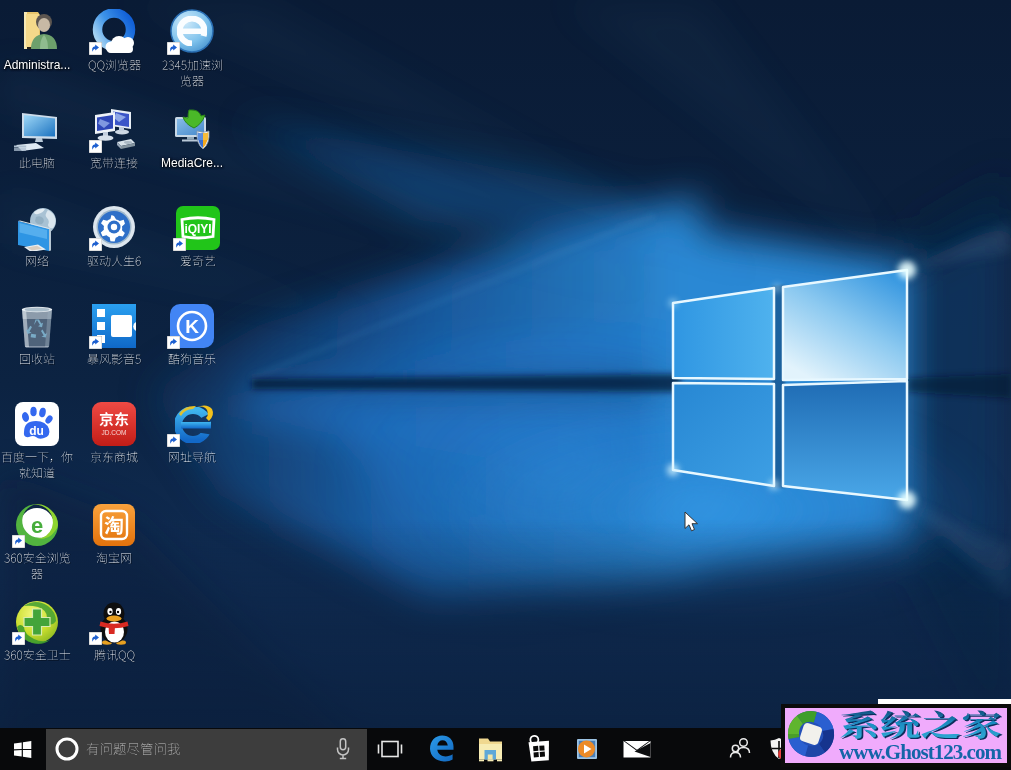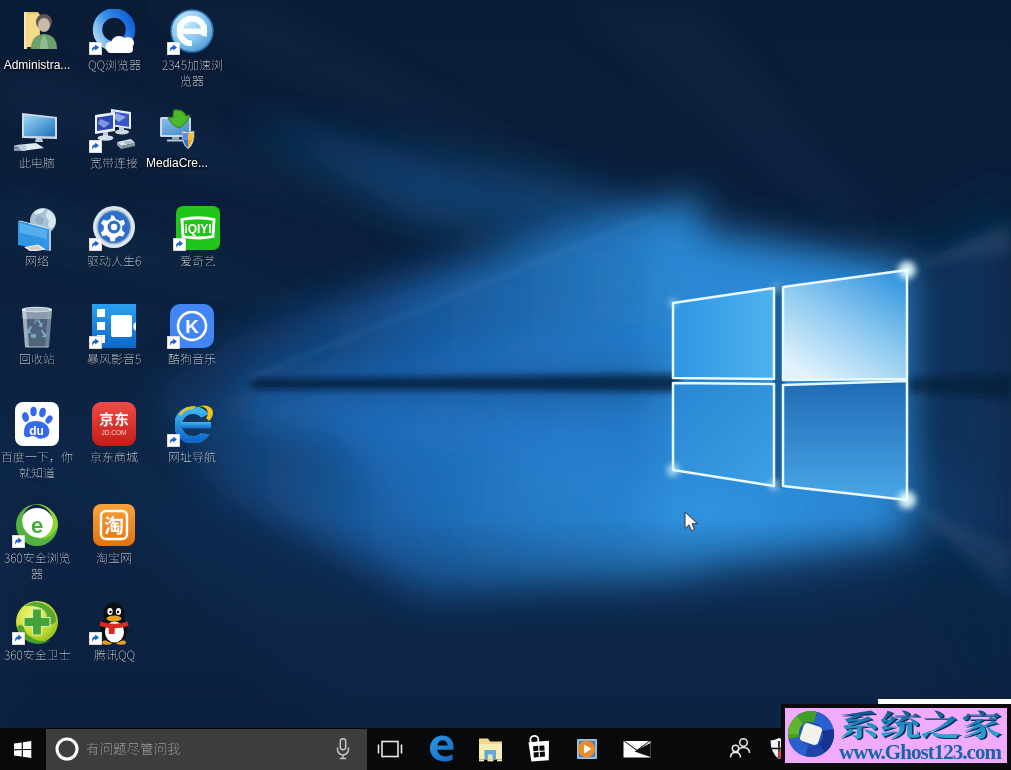--- a/index.html
+++ b/index.html
@@ -285,21 +285,21 @@
 <svg class="sc" viewBox="0 0 13 13">
           <use href="#scarrow"></use>
         </svg>
       </div>
 <div class="lbl"><svg width="50" height="16" viewBox="0 0 50 16" style="vertical-align:top">
           <path d="M1 -8.8H11V-7H10.7V-8.4H1.3V-7H1ZM2 -6.9H10V-6.5H2ZM4.2 -7.9H4.5V-5.4H4.2ZM7.5 -7.9H7.8V-5.4H7.5ZM6.4 -2.2H6.8V-0Q6.8 0.2 6.9 0.2Q7.1 0.3 7.6 0.3Q7.8 0.3 8.1 0.3Q8.4 0.3 8.9 0.3Q9.3 0.3 9.7 0.3Q10.1 0.3 10.2 0.3Q10.6 0.3 10.7 0.2Q10.9 0 11 -0.4Q11.1 -0.9 11.1 -1.8Q11.1 -1.8 11.2 -1.7Q11.3 -1.7 11.3 -1.7Q11.4 -1.6 11.4 -1.6Q11.4 -0.7 11.3 -0.2Q11.2 0.3 11 0.5Q10.7 0.7 10.2 0.7Q10.2 0.7 9.9 0.7Q9.6 0.7 9.3 0.7Q8.9 0.7 8.6 0.7Q8.2 0.7 8 0.7Q7.7 0.7 7.7 0.7Q7.2 0.7 6.9 0.6Q6.6 0.6 6.5 0.4Q6.4 0.3 6.4 -0ZM5.5 -9.9 5.8 -10.1Q6 -9.7 6.2 -9.4Q6.4 -9 6.5 -8.7L6.2 -8.6Q6.1 -8.9 5.9 -9.2Q5.7 -9.6 5.5 -9.9ZM5.7 -4H6V-3.1Q6 -2.7 5.9 -2.3Q5.8 -1.9 5.6 -1.4Q5.3 -1 4.7 -0.5Q4.2 -0.1 3.2 0.3Q2.3 0.7 0.8 1.1Q0.8 1 0.8 1Q0.8 0.9 0.7 0.8Q0.7 0.8 0.6 0.7Q2.1 0.4 3 0Q3.9 -0.3 4.4 -0.8Q5 -1.2 5.2 -1.6Q5.5 -2 5.6 -2.4Q5.7 -2.8 5.7 -3.1ZM2.7 -4.9H9.3V-1.1H9V-4.5H3V-1.1H2.7Z M17.8 -5.6H18.1V0.8H17.8ZM17.8 -9.9H18.1V-6.6H17.8ZM14.4 -3.8H21.5V-3.4H14.8V-0.3H14.4ZM21.3 -3.8H21.7V-0.8Q21.7 -0.6 21.6 -0.5Q21.6 -0.4 21.4 -0.3Q21.2 -0.3 20.8 -0.3Q20.4 -0.3 19.7 -0.3Q19.7 -0.4 19.7 -0.4Q19.6 -0.5 19.6 -0.6Q20.2 -0.6 20.6 -0.6Q21 -0.6 21.1 -0.6Q21.3 -0.6 21.3 -0.7Q21.3 -0.7 21.3 -0.8ZM13.1 -5.8H22.9V-3.6H22.6V-5.5H13.4V-3.6H13.1ZM12.7 -8.3H23.4V-8H12.7ZM14.8 -9.9H15.1V-6.5H14.8ZM20.9 -9.9H21.3V-6.5H20.9Z M26.7 -5.8V-1H26.4V-5.5H24.6V-5.8ZM25.1 -9.6 25.4 -9.8Q25.8 -9.5 26.1 -9.1Q26.4 -8.7 26.7 -8.3Q27 -7.9 27.2 -7.6L26.9 -7.5Q26.7 -7.7 26.5 -8.1Q26.2 -8.5 25.8 -8.9Q25.5 -9.3 25.1 -9.6ZM26.5 -1.2Q26.8 -1.2 27.1 -0.9Q27.3 -0.7 27.9 -0.3Q28.4 0.1 29.2 0.2Q30 0.3 31 0.3Q31.7 0.3 32.3 0.3Q32.9 0.3 33.5 0.3Q34.1 0.2 34.6 0.2Q35.1 0.2 35.6 0.1Q35.5 0.2 35.5 0.3Q35.5 0.3 35.5 0.4Q35.4 0.5 35.4 0.6Q35.1 0.6 34.6 0.6Q34 0.6 33.4 0.6Q32.7 0.7 32.1 0.7Q31.5 0.7 31 0.7Q29.9 0.7 29.1 0.5Q28.3 0.4 27.6 -0Q27.3 -0.3 27 -0.6Q26.7 -0.9 26.5 -0.9Q26.3 -0.9 26.1 -0.6Q25.8 -0.4 25.5 -0.1Q25.2 0.3 24.9 0.8L24.6 0.5Q25.1 -0.2 25.6 -0.7Q26.1 -1.2 26.5 -1.2ZM31.6 -7.4H32V-0H31.6ZM27.8 -3.1H35.2V-2.7H27.8ZM27.9 -8.7H34.9V-8.3H27.9ZM28.5 -5.1V-5.5L28.9 -5.7H34.6V-5.3H29.6Q29.1 -5.3 28.9 -5.2Q28.6 -5.2 28.5 -5.1ZM28.5 -5.1Q28.5 -5.2 28.5 -5.3Q28.5 -5.3 28.5 -5.4Q28.4 -5.5 28.4 -5.5Q28.5 -5.6 28.7 -5.8Q28.8 -6 29 -6.3Q29.1 -6.5 29.3 -6.9Q29.5 -7.2 29.7 -7.7Q29.9 -8.2 30.2 -8.8Q30.4 -9.4 30.6 -9.9L30.9 -9.8Q30.6 -9 30.3 -8.2Q30 -7.4 29.6 -6.7Q29.3 -6 28.9 -5.4V-5.4Q28.9 -5.4 28.9 -5.4Q28.8 -5.4 28.7 -5.3Q28.6 -5.3 28.6 -5.2Q28.5 -5.2 28.5 -5.1Z M36.4 -3.3Q37.1 -3.5 37.9 -3.8Q38.8 -4.1 39.8 -4.5L39.9 -4.1Q39 -3.8 38.1 -3.5Q37.2 -3.2 36.6 -2.9ZM36.6 -7.4H39.9V-7H36.6ZM38.2 -10H38.5V0.3Q38.5 0.5 38.4 0.6Q38.4 0.7 38.2 0.8Q38.1 0.8 37.8 0.8Q37.5 0.9 37 0.8Q37 0.8 36.9 0.7Q36.9 0.6 36.9 0.5Q37.3 0.5 37.6 0.5Q37.9 0.5 38 0.5Q38.2 0.5 38.2 0.3ZM40.6 -8.5H47V-8.2H40.6ZM40.1 -5.7H47.3V-5.3H40.1ZM41.6 -7.6 41.8 -7.8Q42.1 -7.4 42.4 -6.9Q42.7 -6.5 42.9 -6.1L42.6 -5.9Q42.5 -6.3 42.2 -6.8Q41.9 -7.2 41.6 -7.6ZM45.5 -7.8 45.9 -7.7Q45.6 -7.2 45.2 -6.5Q44.9 -5.9 44.5 -5.5L44.2 -5.6Q44.4 -5.9 44.7 -6.3Q44.9 -6.7 45.1 -7.1Q45.3 -7.5 45.5 -7.8ZM40 -3.8H47.5V-3.4H40ZM45.5 -3.6 45.9 -3.5Q45.7 -2.6 45.2 -1.9Q44.8 -1.2 44.1 -0.6Q43.4 -0.1 42.4 0.2Q41.4 0.6 40 0.8Q40 0.7 40 0.6Q39.9 0.5 39.8 0.5Q41.6 0.2 42.7 -0.3Q43.9 -0.8 44.6 -1.6Q45.2 -2.4 45.5 -3.6ZM41 -1.7Q41.3 -2.2 41.7 -2.8Q42.1 -3.3 42.5 -4Q42.8 -4.6 43 -5.1L43.4 -5.1Q43.1 -4.5 42.8 -3.9Q42.4 -3.3 42 -2.7Q41.7 -2.1 41.3 -1.7ZM41 -1.7 41.3 -2Q42 -1.8 42.9 -1.5Q43.7 -1.2 44.5 -0.8Q45.2 -0.5 45.9 -0.1Q46.6 0.2 47.1 0.6L46.8 0.9Q46.3 0.5 45.6 0.2Q45 -0.2 44.2 -0.5Q43.4 -0.9 42.6 -1.2Q41.7 -1.5 41 -1.7ZM42.9 -9.8 43.2 -9.9Q43.5 -9.6 43.7 -9.1Q43.9 -8.7 44.1 -8.4L43.7 -8.3Q43.6 -8.6 43.4 -9Q43.1 -9.5 42.9 -9.8Z" transform="translate(1.8,13.2)" fill="#000" opacity="0.6"></path>
           <path d="M1 -8.8H11V-7H10.7V-8.4H1.3V-7H1ZM2 -6.9H10V-6.5H2ZM4.2 -7.9H4.5V-5.4H4.2ZM7.5 -7.9H7.8V-5.4H7.5ZM6.4 -2.2H6.8V-0Q6.8 0.2 6.9 0.2Q7.1 0.3 7.6 0.3Q7.8 0.3 8.1 0.3Q8.4 0.3 8.9 0.3Q9.3 0.3 9.7 0.3Q10.1 0.3 10.2 0.3Q10.6 0.3 10.7 0.2Q10.9 0 11 -0.4Q11.1 -0.9 11.1 -1.8Q11.1 -1.8 11.2 -1.7Q11.3 -1.7 11.3 -1.7Q11.4 -1.6 11.4 -1.6Q11.4 -0.7 11.3 -0.2Q11.2 0.3 11 0.5Q10.7 0.7 10.2 0.7Q10.2 0.7 9.9 0.7Q9.6 0.7 9.3 0.7Q8.9 0.7 8.6 0.7Q8.2 0.7 8 0.7Q7.7 0.7 7.7 0.7Q7.2 0.7 6.9 0.6Q6.6 0.6 6.5 0.4Q6.4 0.3 6.4 -0ZM5.5 -9.9 5.8 -10.1Q6 -9.7 6.2 -9.4Q6.4 -9 6.5 -8.7L6.2 -8.6Q6.1 -8.9 5.9 -9.2Q5.7 -9.6 5.5 -9.9ZM5.7 -4H6V-3.1Q6 -2.7 5.9 -2.3Q5.8 -1.9 5.6 -1.4Q5.3 -1 4.7 -0.5Q4.2 -0.1 3.2 0.3Q2.3 0.7 0.8 1.1Q0.8 1 0.8 1Q0.8 0.9 0.7 0.8Q0.7 0.8 0.6 0.7Q2.1 0.4 3 0Q3.9 -0.3 4.4 -0.8Q5 -1.2 5.2 -1.6Q5.5 -2 5.6 -2.4Q5.7 -2.8 5.7 -3.1ZM2.7 -4.9H9.3V-1.1H9V-4.5H3V-1.1H2.7Z M17.8 -5.6H18.1V0.8H17.8ZM17.8 -9.9H18.1V-6.6H17.8ZM14.4 -3.8H21.5V-3.4H14.8V-0.3H14.4ZM21.3 -3.8H21.7V-0.8Q21.7 -0.6 21.6 -0.5Q21.6 -0.4 21.4 -0.3Q21.2 -0.3 20.8 -0.3Q20.4 -0.3 19.7 -0.3Q19.7 -0.4 19.7 -0.4Q19.6 -0.5 19.6 -0.6Q20.2 -0.6 20.6 -0.6Q21 -0.6 21.1 -0.6Q21.3 -0.6 21.3 -0.7Q21.3 -0.7 21.3 -0.8ZM13.1 -5.8H22.9V-3.6H22.6V-5.5H13.4V-3.6H13.1ZM12.7 -8.3H23.4V-8H12.7ZM14.8 -9.9H15.1V-6.5H14.8ZM20.9 -9.9H21.3V-6.5H20.9Z M26.7 -5.8V-1H26.4V-5.5H24.6V-5.8ZM25.1 -9.6 25.4 -9.8Q25.8 -9.5 26.1 -9.1Q26.4 -8.7 26.7 -8.3Q27 -7.9 27.2 -7.6L26.9 -7.5Q26.7 -7.7 26.5 -8.1Q26.2 -8.5 25.8 -8.9Q25.5 -9.3 25.1 -9.6ZM26.5 -1.2Q26.8 -1.2 27.1 -0.9Q27.3 -0.7 27.9 -0.3Q28.4 0.1 29.2 0.2Q30 0.3 31 0.3Q31.7 0.3 32.3 0.3Q32.9 0.3 33.5 0.3Q34.1 0.2 34.6 0.2Q35.1 0.2 35.6 0.1Q35.5 0.2 35.5 0.3Q35.5 0.3 35.5 0.4Q35.4 0.5 35.4 0.6Q35.1 0.6 34.6 0.6Q34 0.6 33.4 0.6Q32.7 0.7 32.1 0.7Q31.5 0.7 31 0.7Q29.9 0.7 29.1 0.5Q28.3 0.4 27.6 -0Q27.3 -0.3 27 -0.6Q26.7 -0.9 26.5 -0.9Q26.3 -0.9 26.1 -0.6Q25.8 -0.4 25.5 -0.1Q25.2 0.3 24.9 0.8L24.6 0.5Q25.1 -0.2 25.6 -0.7Q26.1 -1.2 26.5 -1.2ZM31.6 -7.4H32V-0H31.6ZM27.8 -3.1H35.2V-2.7H27.8ZM27.9 -8.7H34.9V-8.3H27.9ZM28.5 -5.1V-5.5L28.9 -5.7H34.6V-5.3H29.6Q29.1 -5.3 28.9 -5.2Q28.6 -5.2 28.5 -5.1ZM28.5 -5.1Q28.5 -5.2 28.5 -5.3Q28.5 -5.3 28.5 -5.4Q28.4 -5.5 28.4 -5.5Q28.5 -5.6 28.7 -5.8Q28.8 -6 29 -6.3Q29.1 -6.5 29.3 -6.9Q29.5 -7.2 29.7 -7.7Q29.9 -8.2 30.2 -8.8Q30.4 -9.4 30.6 -9.9L30.9 -9.8Q30.6 -9 30.3 -8.2Q30 -7.4 29.6 -6.7Q29.3 -6 28.9 -5.4V-5.4Q28.9 -5.4 28.9 -5.4Q28.8 -5.4 28.7 -5.3Q28.6 -5.3 28.6 -5.2Q28.5 -5.2 28.5 -5.1Z M36.4 -3.3Q37.1 -3.5 37.9 -3.8Q38.8 -4.1 39.8 -4.5L39.9 -4.1Q39 -3.8 38.1 -3.5Q37.2 -3.2 36.6 -2.9ZM36.6 -7.4H39.9V-7H36.6ZM38.2 -10H38.5V0.3Q38.5 0.5 38.4 0.6Q38.4 0.7 38.2 0.8Q38.1 0.8 37.8 0.8Q37.5 0.9 37 0.8Q37 0.8 36.9 0.7Q36.9 0.6 36.9 0.5Q37.3 0.5 37.6 0.5Q37.9 0.5 38 0.5Q38.2 0.5 38.2 0.3ZM40.6 -8.5H47V-8.2H40.6ZM40.1 -5.7H47.3V-5.3H40.1ZM41.6 -7.6 41.8 -7.8Q42.1 -7.4 42.4 -6.9Q42.7 -6.5 42.9 -6.1L42.6 -5.9Q42.5 -6.3 42.2 -6.8Q41.9 -7.2 41.6 -7.6ZM45.5 -7.8 45.9 -7.7Q45.6 -7.2 45.2 -6.5Q44.9 -5.9 44.5 -5.5L44.2 -5.6Q44.4 -5.9 44.7 -6.3Q44.9 -6.7 45.1 -7.1Q45.3 -7.5 45.5 -7.8ZM40 -3.8H47.5V-3.4H40ZM45.5 -3.6 45.9 -3.5Q45.7 -2.6 45.2 -1.9Q44.8 -1.2 44.1 -0.6Q43.4 -0.1 42.4 0.2Q41.4 0.6 40 0.8Q40 0.7 40 0.6Q39.9 0.5 39.8 0.5Q41.6 0.2 42.7 -0.3Q43.9 -0.8 44.6 -1.6Q45.2 -2.4 45.5 -3.6ZM41 -1.7Q41.3 -2.2 41.7 -2.8Q42.1 -3.3 42.5 -4Q42.8 -4.6 43 -5.1L43.4 -5.1Q43.1 -4.5 42.8 -3.9Q42.4 -3.3 42 -2.7Q41.7 -2.1 41.3 -1.7ZM41 -1.7 41.3 -2Q42 -1.8 42.9 -1.5Q43.7 -1.2 44.5 -0.8Q45.2 -0.5 45.9 -0.1Q46.6 0.2 47.1 0.6L46.8 0.9Q46.3 0.5 45.6 0.2Q45 -0.2 44.2 -0.5Q43.4 -0.9 42.6 -1.2Q41.7 -1.5 41 -1.7ZM42.9 -9.8 43.2 -9.9Q43.5 -9.6 43.7 -9.1Q43.9 -8.7 44.1 -8.4L43.7 -8.3Q43.6 -8.6 43.4 -9Q43.1 -9.5 42.9 -9.8Z" transform="translate(1,12.5)" fill="#fff"></path>
         </svg></div>
     </div>
 
-<div class="ic" style="left:138px;top:107px">
+<div class="ic" style="left:153px;top:107px">
       <div class="icw">
 <svg width="46" height="46" viewBox="0 0 46 46">
  <rect x="6" y="10" width="31" height="20" rx="1.5" fill="#c8d8e6"></rect>
  <rect x="8" y="12" width="27" height="16" fill="#6f9fd8"></rect>
  <rect x="8" y="12" width="27" height="16" fill="url(#scr)" opacity="0.5"></rect>
  <rect x="18" y="30" width="7" height="2.5" fill="#8fa6b8"></rect>
  <rect x="13" y="32.5" width="17" height="2" fill="#b8c8d6"></rect>
  <path d="M20 3 Q30 2 32 9 L36 8 Q33 17 25 21 Q16 17 14 10 L19 11 Q19 6 20 3 Z" fill="#4ab828" stroke="#2a8518" stroke-width="1"></path>
  <g>
   <path d="M28 24 Q34 26.5 40 24 Q41 37 34 42 Q27 37 28 24 Z" fill="#f5f5f5" stroke="#8899aa" stroke-width="0.8"></path>

